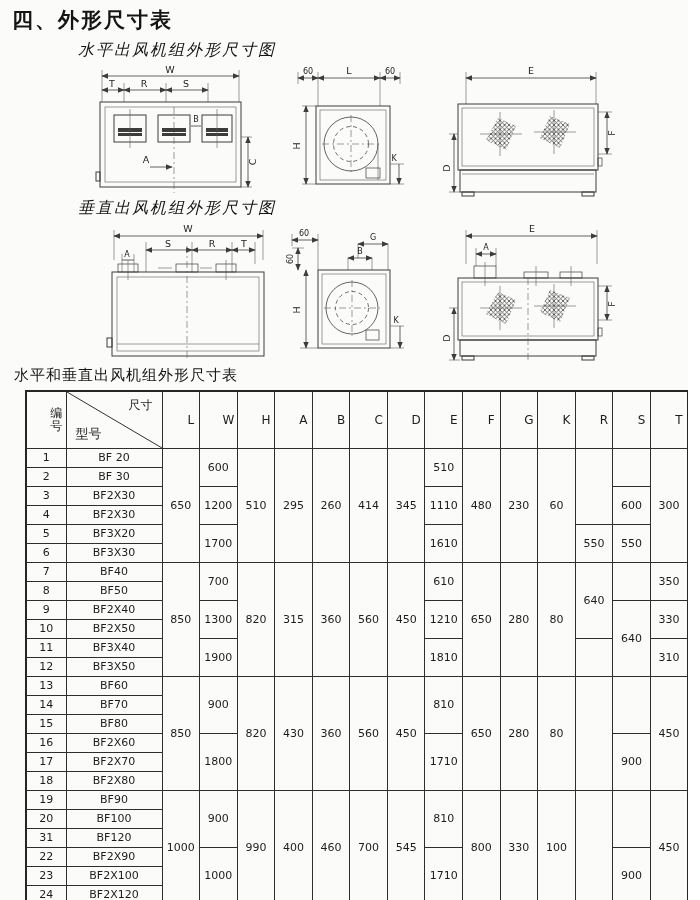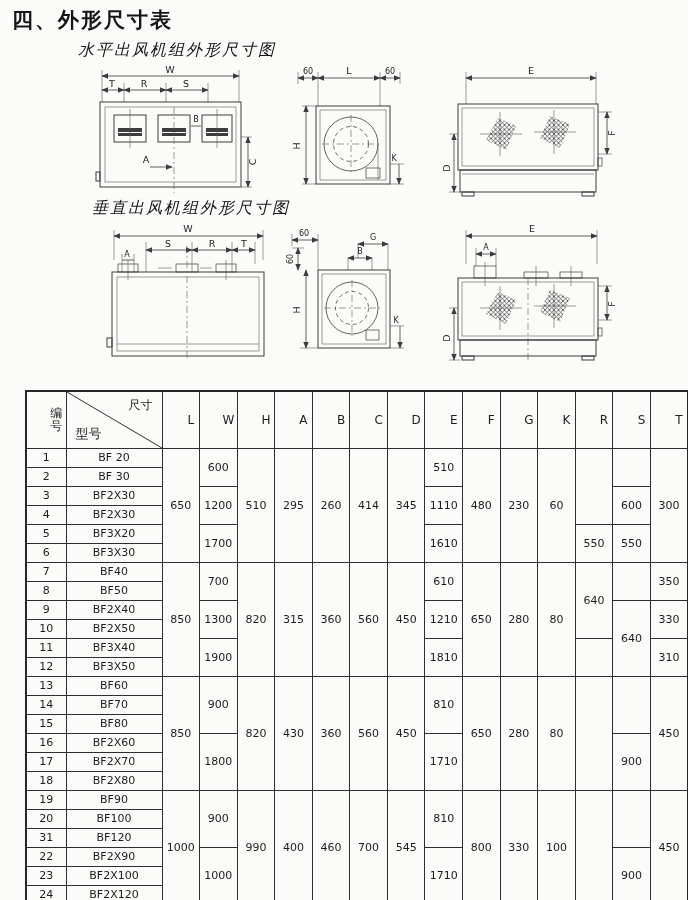--- a/index.html
+++ b/index.html
@@ -141,21 +141,21 @@
     <line class="tn" x1="12" y1="72" x2="3" y2="72"></line>
       <line class="tn" x1="14" y1="130" x2="3" y2="130"></line>
     <line class="dim" x1="8" y1="72" x2="8" y2="130" marker-start="url(#arr)" marker-end="url(#arr)"></line>
     <text transform="translate(4,106) rotate(-90)" text-anchor="middle">D</text>
     <line class="tn" x1="152" y1="50" x2="166" y2="50"></line>
       <line class="tn" x1="152" y1="92" x2="166" y2="92"></line>
     <line class="dim" x1="161" y1="50" x2="161" y2="92" marker-start="url(#arr)" marker-end="url(#arr)"></line>
     <text transform="translate(169,71) rotate(-90)" text-anchor="middle">F</text>
   </svg>
 
-  <div class="sub" style="left:92px;top:198px">垂直出风机组外形尺寸图</div>
+  <div class="sub" style="left:78px;top:198px">垂直出风机组外形尺寸图</div>
 
   <svg class="drw" style="left:100px;top:220px" width="175" height="142">
     <line class="tn" x1="14" y1="10" x2="14" y2="40"></line>
       <line class="tn" x1="163" y1="10" x2="163" y2="40"></line>
     <line class="dim" x1="14" y1="16" x2="163" y2="16" marker-start="url(#arr)" marker-end="url(#arr)"></line>
     <text x="88" y="12" text-anchor="middle">W</text>
     <line class="tn" x1="46" y1="22" x2="46" y2="52"></line>
       <line class="tn" x1="92" y1="22" x2="92" y2="52"></line>
       <line class="tn" x1="132" y1="22" x2="132" y2="52"></line>
       <line class="tn" x1="155" y1="22" x2="155" y2="44"></line>
@@ -246,20 +246,21 @@
     <line class="tn" x1="12" y1="88" x2="3" y2="88"></line>
       <line class="tn" x1="14" y1="140" x2="3" y2="140"></line>
     <line class="dim" x1="8" y1="88" x2="8" y2="140" marker-start="url(#arr)" marker-end="url(#arr)"></line>
     <text transform="translate(4,118) rotate(-90)" text-anchor="middle">D</text>
     <line class="tn" x1="152" y1="66" x2="166" y2="66"></line>
       <line class="tn" x1="152" y1="100" x2="166" y2="100"></line>
     <line class="dim" x1="161" y1="66" x2="161" y2="100" marker-start="url(#arr)" marker-end="url(#arr)"></line>
     <text transform="translate(169,84) rotate(-90)" text-anchor="middle">F</text>
   </svg>
 
+  <div class="tbl-title">水平和垂直出风机组外形尺寸表</div>
 
   <table class="dims">
     <colgroup>
       <col class="c-no">
         <col class="c-model">
       <col>
         <col>
         <col>
         <col>
         <col>

